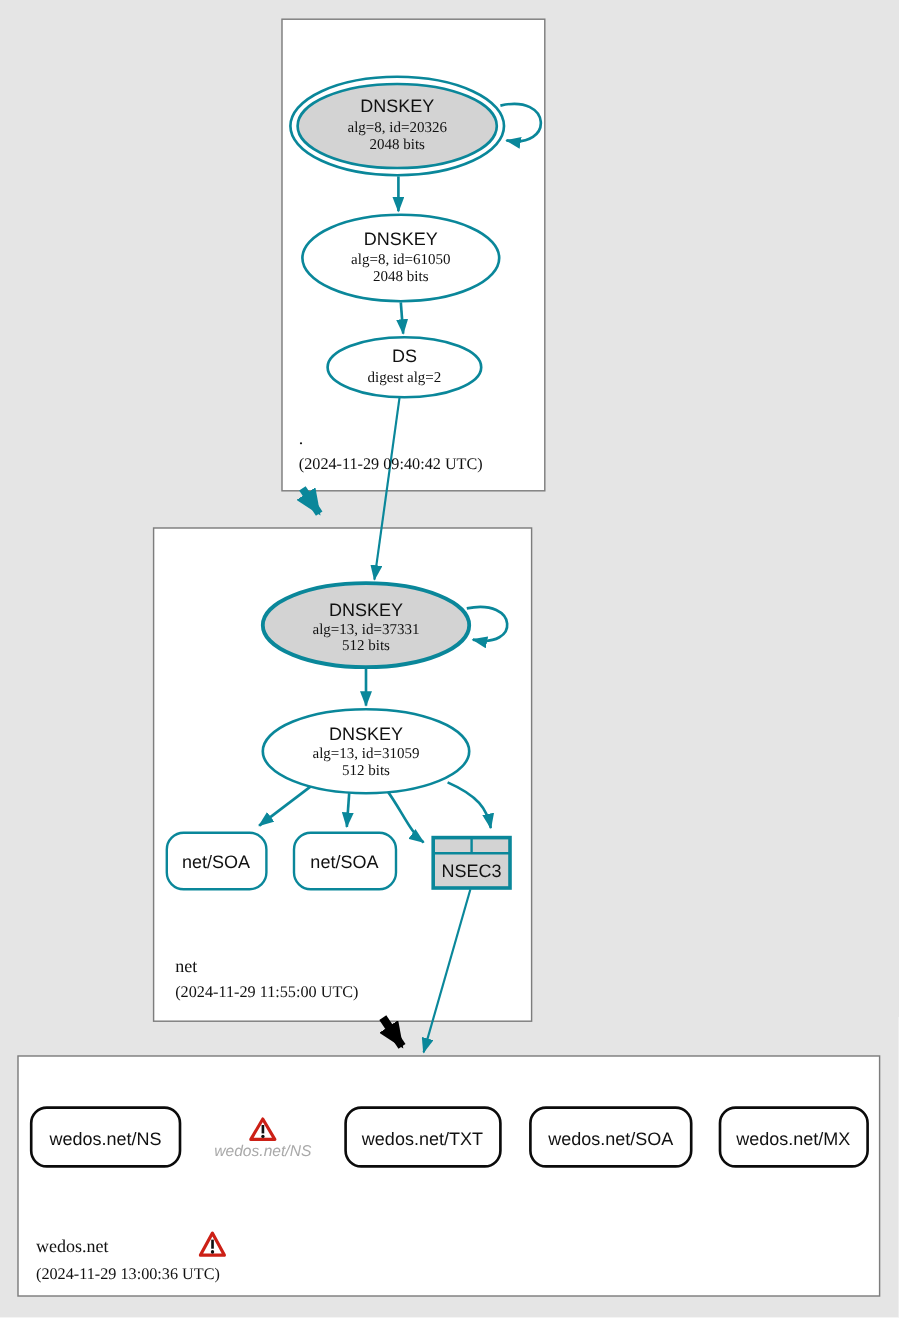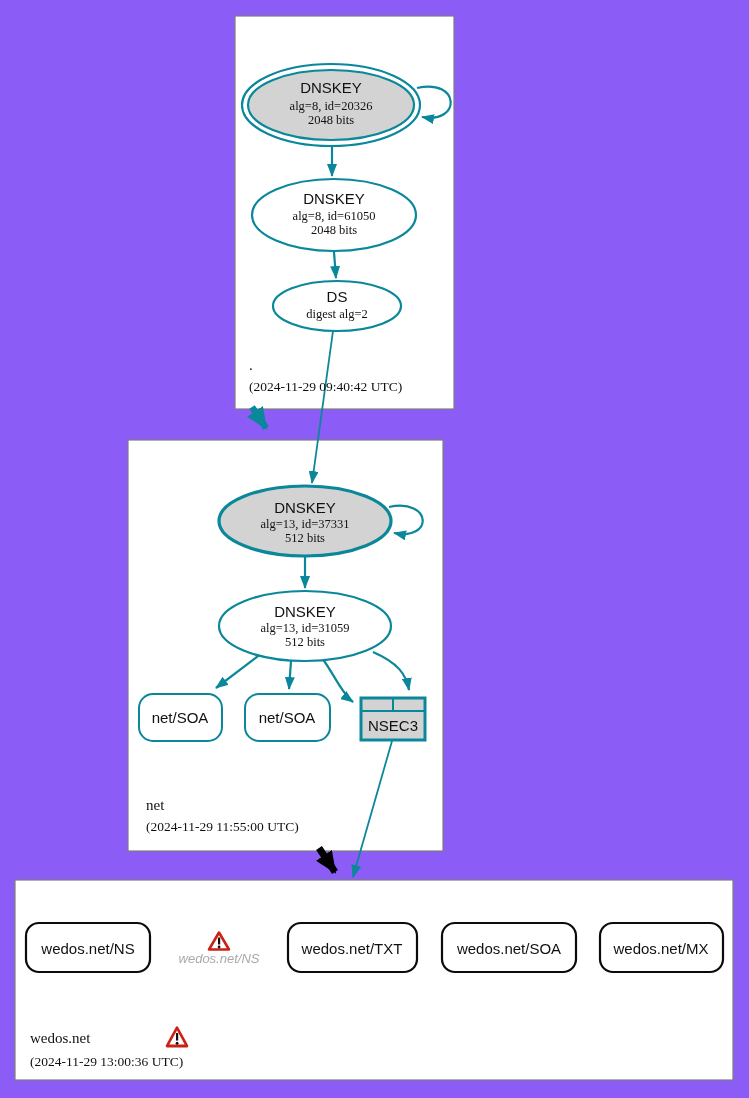--- a/index.html
+++ b/index.html
@@ -1,16 +1,16 @@
 <!DOCTYPE html>
 <html><head>
 <meta charset="utf-8">
 <style>
   html,body{margin:0;padding:0;background:#fff;}
-  .canvas{position:relative;width:749px;height:1098px;background:#8b5cf6;overflow:hidden;}
+  .canvas{position:relative;width:749px;height:1098px;background:#e5e5e5;overflow:hidden;}
   svg{display:block;}
   
   .t-title{font:15px "Liberation Sans", sans-serif;fill:#111;text-anchor:middle;}
   .t-attr{font:12.5px "Liberation Serif", serif;fill:#111;text-anchor:middle;}
   .t-node{font:15px "Liberation Sans", sans-serif;fill:#111;text-anchor:middle;}
   .t-zone{font:15px "Liberation Serif", serif;fill:#111;text-anchor:start;}
   .t-ts{font:13.5px "Liberation Serif", serif;fill:#111;text-anchor:start;}
   .t-ghost{font:italic 13px "Liberation Sans", sans-serif;fill:#a9a9a9;text-anchor:middle;}
   
   .zone-box{fill:#fff;stroke:#7d7d7d;stroke-width:1.2;}

